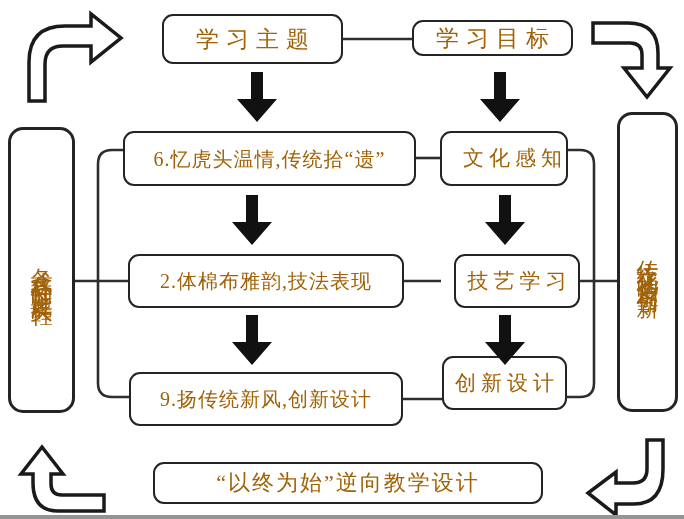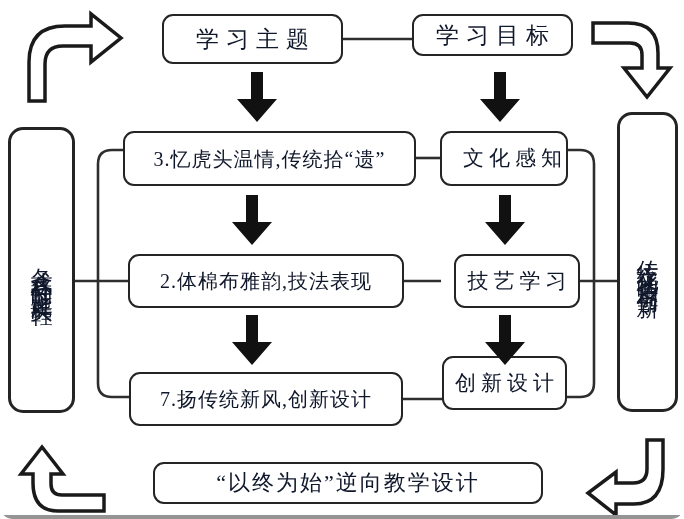--- a/index.html
+++ b/index.html
@@ -1,18 +1,18 @@
 <!DOCTYPE html>
 <html><head>
 <meta charset="utf-8">
 <style>
   html,body{margin:0;padding:0;background:#fff;}
   .stage{
     position:relative;width:684px;height:519px;background:#ffffff;overflow:hidden;
-    font-family:"Liberation Serif","DejaVu Serif",serif;color:#0f172a;border-radius:13px;
+    font-family:"Liberation Serif","DejaVu Serif",serif;color:#a16207;
   }
   svg.layer{position:absolute;left:0;top:0;z-index:1;}
   .box{
     position:absolute;box-sizing:border-box;background:#ffffff;
     border:2.6px solid #242424;border-radius:11px;
     display:flex;align-items:center;justify-content:center;
     white-space:nowrap;z-index:2;line-height:1;
   }
   .box-top{font-size:23px;letter-spacing:7px;text-indent:7px;}
   .box-main{font-size:20px;letter-spacing:1px;}
@@ -46,29 +46,29 @@
     <path d="M125,150 H112 Q98,150 98,164 V383 Q98,397 112,397 H131" fill="none" stroke="#2e2e2e" stroke-width="2.6"></path>
     <path d="M566,150 H580 Q594,150 594,164 V383 Q594,397 580,397 H565" fill="none" stroke="#2e2e2e" stroke-width="2.6"></path>
 
     <path d="M29,101 V62 Q29,26 65,26 H91 V14 L121,38 L91,62 V46 H63 Q45,46 45,64 V101 Z" fill="#ffffff" stroke="#1a1a1a" stroke-width="3.5"></path>
     <path d="M593,23 H628 Q658,23 658,53 V68 H670 L647,97 L624,68 H642 V55 Q642,43 630,43 H593 Z" fill="#ffffff" stroke="#1a1a1a" stroke-width="3.5"></path>
     <path d="M42,447 L63,474 H51 V484 Q51,495 62,495 H104 V511 H58 Q33,511 33,483 V474 H21 Z" fill="#ffffff" stroke="#1a1a1a" stroke-width="3.5"></path>
     <path d="M647,440 V469 Q647,483 633,483 H616 V472 L588,493 L616,515 V504 H634 Q663,504 663,469 V440 Z" fill="#ffffff" stroke="#1a1a1a" stroke-width="3.5"></path>
   </svg>
 
   <div class="box box-top" style="left:162px;top:14px;width:181px;height:50px;">学习主题</div>
-  <div class="box box-top" style="left:412px;top:14px;width:161px;height:42px;">学习目标</div>
+  <div class="box box-top" style="left:412px;top:20px;width:161px;height:36px;">学习目标</div>
 
-  <div class="box box-main" style="left:123px;top:131px;width:293px;height:55px;">3.忆虎头温情,传统拾“遗”</div>
+  <div class="box box-main" style="left:123px;top:131px;width:293px;height:55px;">6.忆虎头温情,传统拾“遗”</div>
   <div class="box box-side" style="left:440px;top:131px;width:128px;height:55px;padding-left:17px;">文化感知</div>
 
   <div class="box box-main" style="left:128px;top:254px;width:276px;height:54px;">2.体棉布雅韵,技法表现</div>
   <div class="box box-side" style="left:440px;top:254px;width:126px;height:54px;margin-left:14px;">技艺学习</div>
 
-  <div class="box box-main" style="left:129px;top:372px;width:274px;height:54px;">7.扬传统新风,创新设计</div>
+  <div class="box box-main" style="left:129px;top:372px;width:274px;height:54px;">9.扬传统新风,创新设计</div>
   <div class="box box-side" style="left:442px;top:356px;width:125px;height:54px;">创新设计</div>
 
   <div class="box vbox" style="left:8px;top:127px;width:67px;height:286px;">各式各样的鞋之虎头鞋</div>
   <div class="box vbox" style="left:617px;top:112px;width:61px;height:300px;">传统文化的传承与创新</div>
 
   <div class="box box-bottom" style="left:153px;top:462px;width:390px;height:42px;">“以终为始”逆向教学设计</div>
 
   <div class="flow-arrow" style="left:237px;top:72px;">
     <svg width="40" height="50" viewBox="0 0 40 50">
         <path d="M14 0 H26 V27 H40 L20 50 L0 27 H14 Z" fill="#111111"></path>

